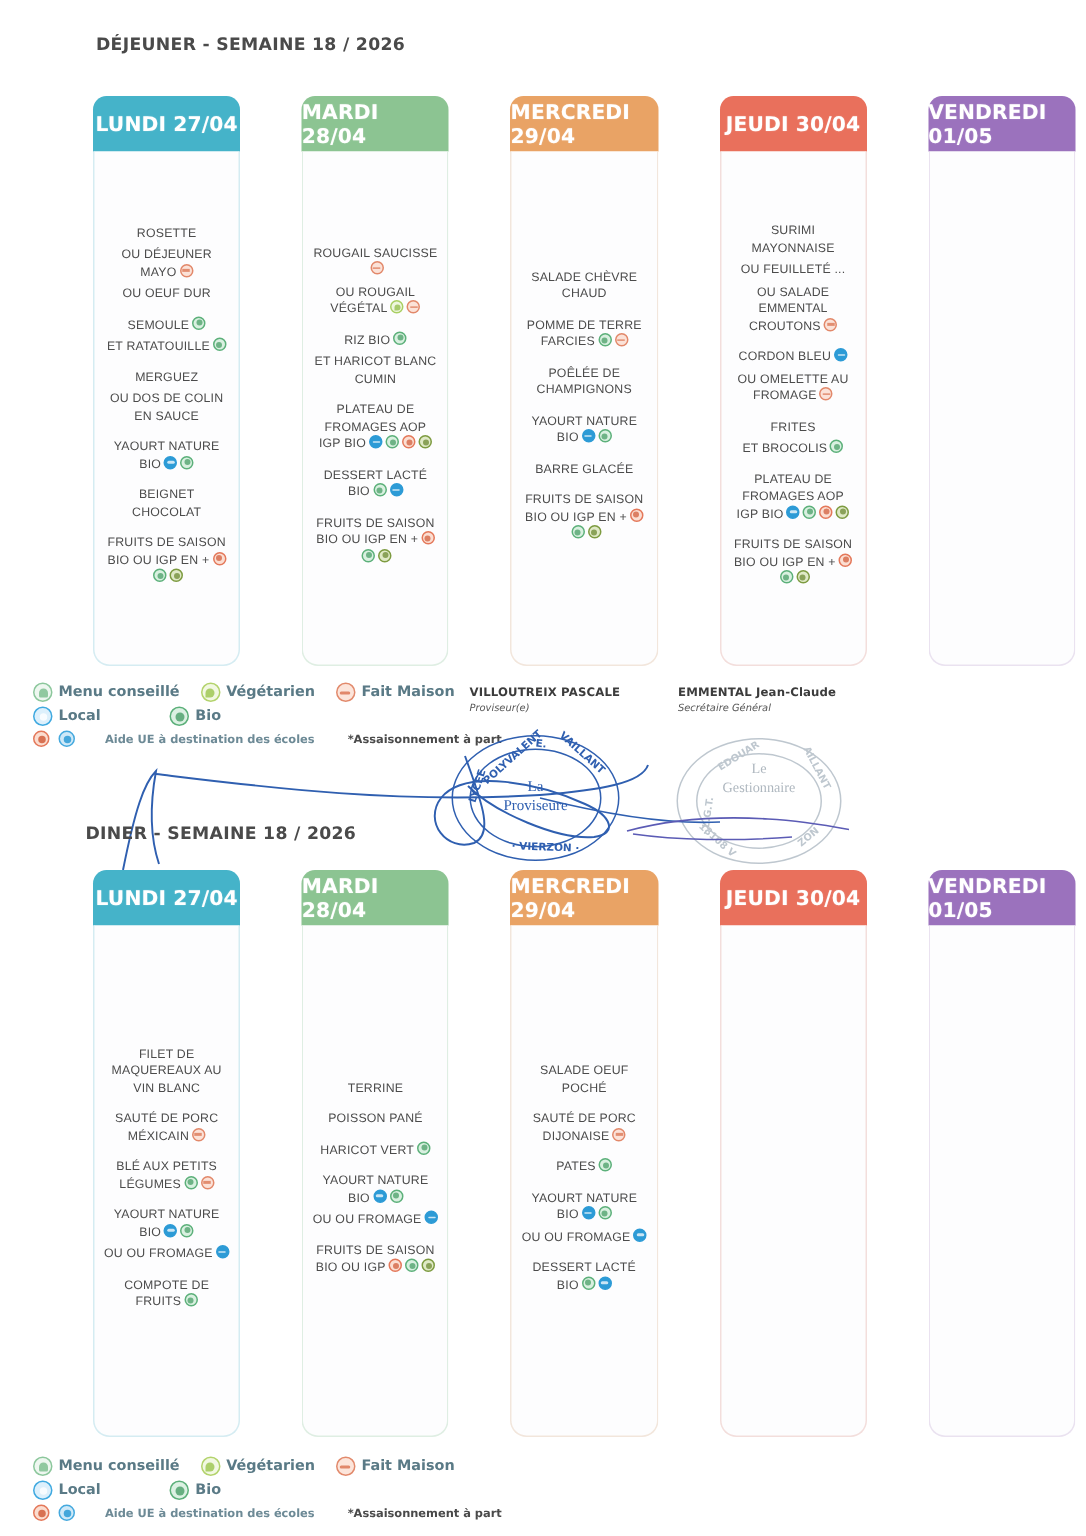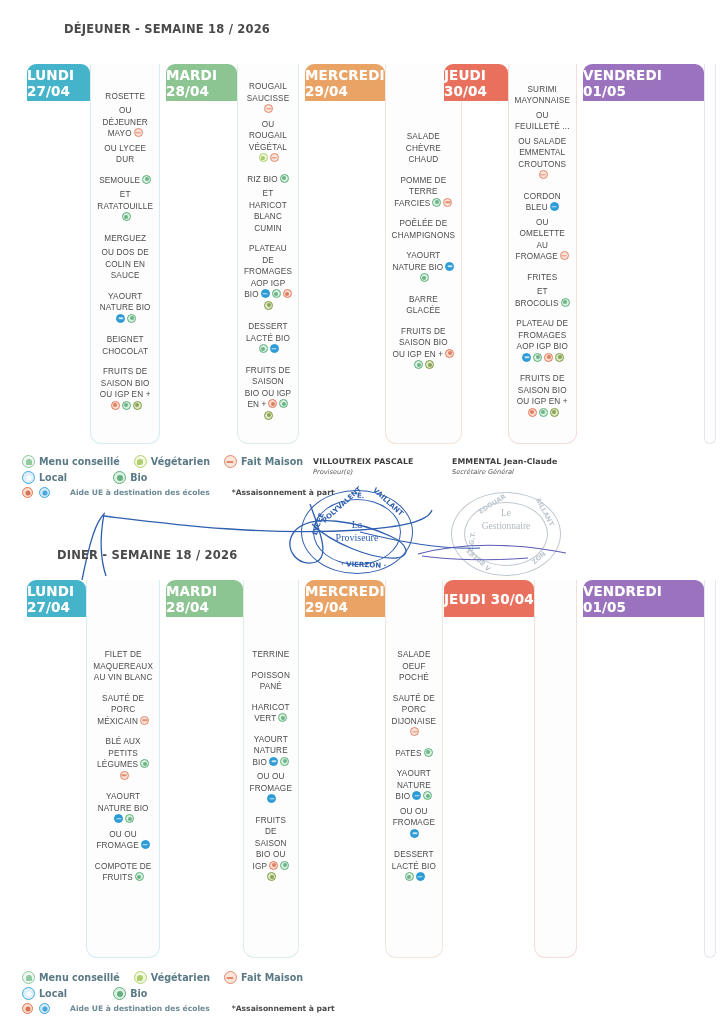--- a/index.html
+++ b/index.html
@@ -22,21 +22,21 @@
     font-size:11.5px;
     letter-spacing:.2px;
     color:#4a4a4a;
     line-height:15px;
   }
   #lunch-title { left:64px; top:22px; width:300px; }
   #dinner-title { left:57px; top:548px; width:300px; }
 
   
   .menu-grid { position:absolute; left:27px; width:690px; display:flex; }
-  .day-col { width:133px; margin-right:6px; display:flex; flex-direction:row; }
+  .day-col { width:133px; margin-right:6px; display:flex; flex-direction:column;margin-left:35px; }
   .day-col:last-child { margin-right:0; }
 
   .day-header {
     height:37px;
     border-radius:9px 9px 0 0;
     display:flex; align-items:center; justify-content:center;
     color:#ffffff;
     font-family:"DejaVu Sans", sans-serif;
     font-weight:bold;
     font-size:13.5px;
@@ -223,21 +223,21 @@
 
   <div class="section-title" id="lunch-title">DÉJEUNER - SEMAINE 18 / 2026</div>
 
   <div class="menu-grid" id="lunch-grid" style="top:64px; height:380px;">
       <div class="day-col c1">
         <div class="day-header" style="background: rgb(69, 179, 201);">LUNDI 27/04</div>
         <div class="day-body">
           <div class="course">
             <div class="dish"><span class="txt">ROSETTE</span></div>
             <div class="dish"><span class="txt">OU DÉJEUNER MAYO</span><span class="ic maison"></span></div>
-            <div class="dish"><span class="txt">OU LYCEE DUR</span></div>
+            <div class="dish"><span class="txt">OU OEUF DUR</span></div>
           </div>
           <div class="course">
             <div class="dish"><span class="txt">SEMOULE</span><span class="ic bio"></span></div>
             <div class="dish"><span class="txt">ET RATATOUILLE</span><span class="ic bio"></span></div>
           </div>
           <div class="course">
             <div class="dish"><span class="txt">MERGUEZ</span></div>
             <div class="dish"><span class="txt">OU DOS DE COLIN EN SAUCE</span></div>
           </div>
           <div class="course">

